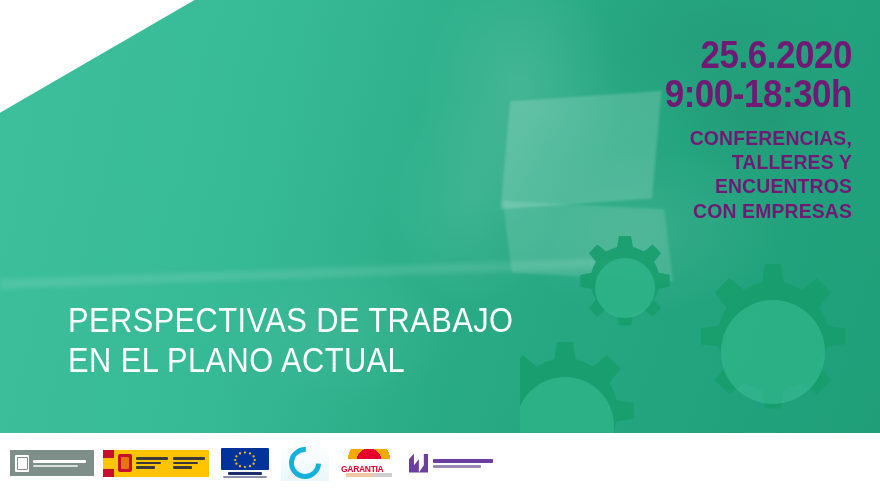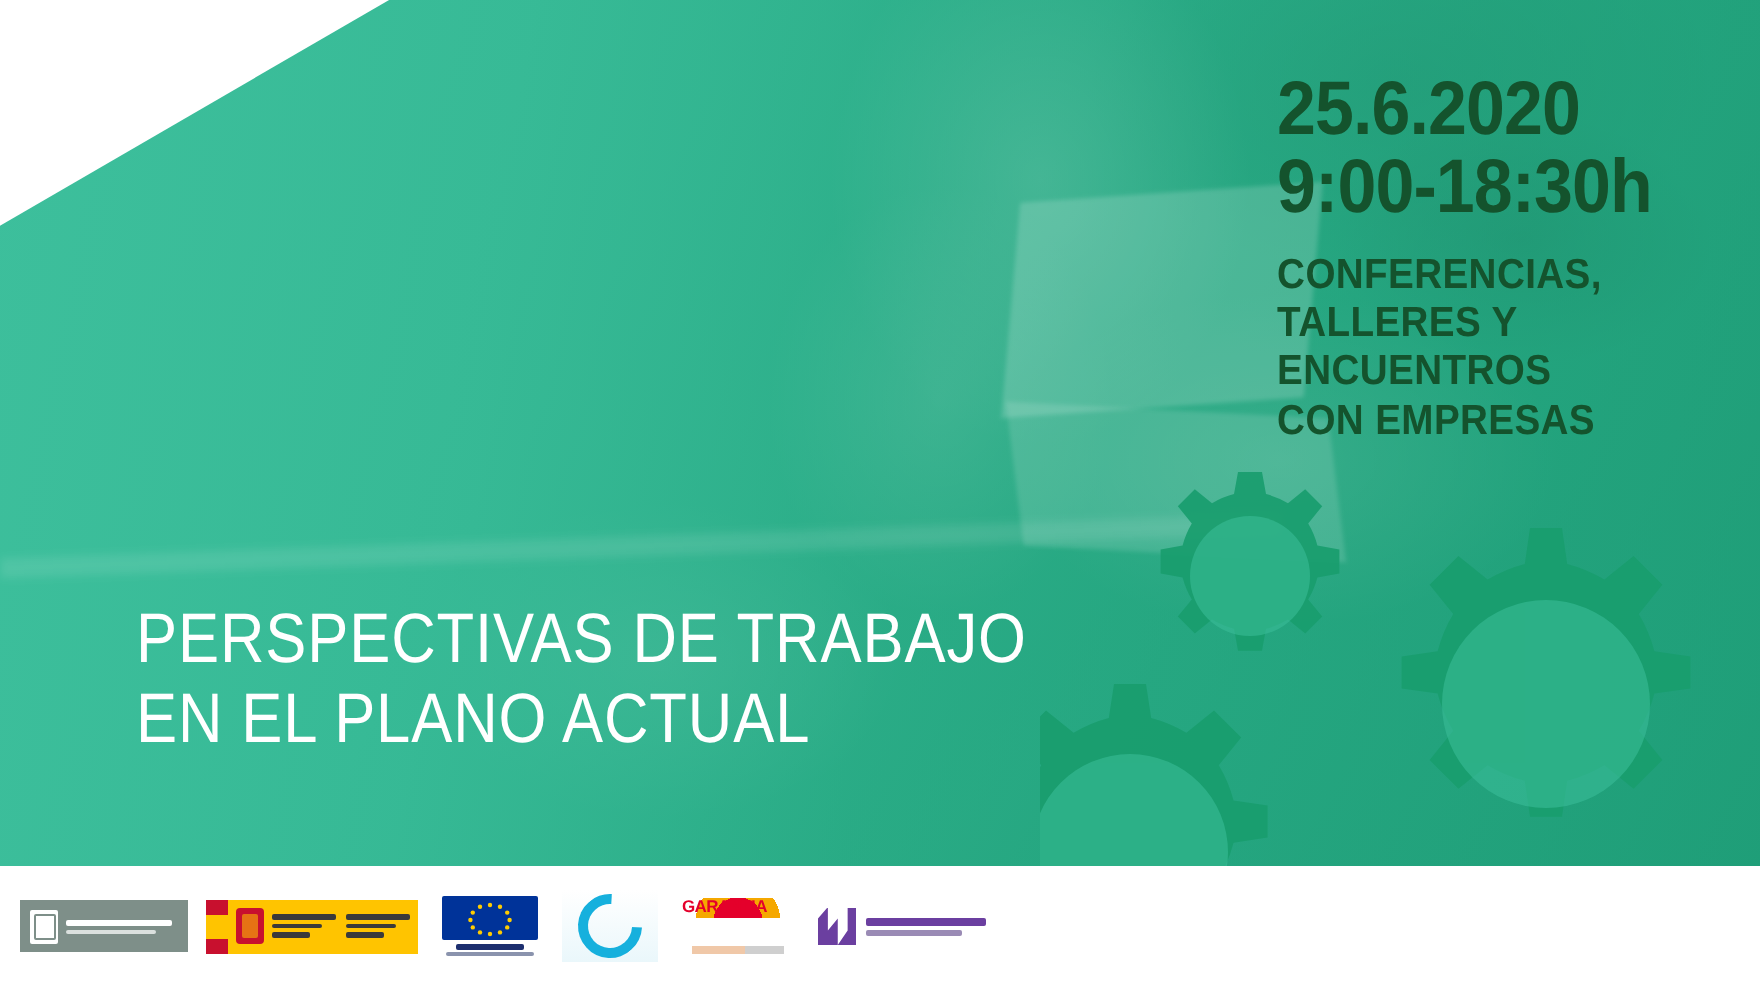--- a/index.html
+++ b/index.html
@@ -69,21 +69,21 @@
 
   
   .subtitle{
     position:absolute;left:68px;top:300px;width:620px;color:#ffffff;
     font-size:35px;font-weight:400;line-height:1.14;letter-spacing:.5px;
     text-transform:uppercase;
     transform:scaleX(.88);transform-origin:left top;
   }
 
   
-  .info{position:absolute;right:28px;top:36px;width:232px;text-align:left;color:#14532d;}
+  .info{position:absolute;right:28px;top:36px;width:232px;text-align:right;color:#701a75;}
   .info .date{
     font-size:38px;font-weight:700;line-height:1.02;letter-spacing:-.5px;
     transform:scaleX(.92);transform-origin:right center;
   }
   .info .time{
     font-size:38px;font-weight:700;line-height:1.02;letter-spacing:-.5px;
     margin-bottom:12px;
     transform:scaleX(.92);transform-origin:right center;
   }
   .info .desc{
@@ -125,21 +125,21 @@
   .l-eu .cap s{display:block;height:2px;background:#8a93ad;width:94%;border-radius:1px;}
 
   
   .l-c{width:48px;height:36px;background:linear-gradient(#ffffff,#eaf7fb);display:flex;align-items:center;justify-content:center;}
   .l-c .ring{width:22px;height:22px;border:5px solid #16b0dd;border-radius:50%;border-right-color:transparent;transform:rotate(-42deg);}
 
   
   .l-gj{width:62px;height:30px;background:#fff;position:relative;display:flex;align-items:center;justify-content:center;}
   .l-gj .arcs{position:absolute;left:4px;top:1px;width:54px;height:10px;
      background:radial-gradient(circle at 50% 120%, #e4002b 0 42%, #f5a800 42% 72%, transparent 72%);}
-  .l-gj .g1{position:absolute;left:3px;top:0;font-size:8.5px;font-weight:700;color:#e4002b;letter-spacing:-.3px;}
+  .l-gj .g1{position:absolute;left:3px;top:16px;font-size:8.5px;font-weight:700;color:#e4002b;letter-spacing:-.3px;}
   .l-gj .g2{position:absolute;left:12px;top:16px;font-size:8.5px;font-weight:700;color:#e4002b;letter-spacing:-.3px;margin-top:48px;}
   .l-gj .g3{position:absolute;left:8px;bottom:1px;width:46px;height:4px;background:linear-gradient(90deg,#f0c8a8 0 58%, #cfcfcf 58% 100%);}
 
   
   .l-ull{display:flex;align-items:center;gap:5px;width:86px;}
   .l-ull .mark{width:19px;height:19px;background:#6b3fa0;
      clip-path:polygon(0 100%,0 30%,26% 0,26% 62%,52% 30%,52% 100%,78% 62%,78% 0,100% 0,100% 100%);}
   .l-ull .t{display:flex;flex-direction:column;gap:2px;flex:1;}
   .l-ull .t b{display:block;height:4px;background:#6b3fa0;width:96%;border-radius:1px;}
   .l-ull .t s{display:block;height:3px;background:#9a8bb5;width:78%;border-radius:1px;}

